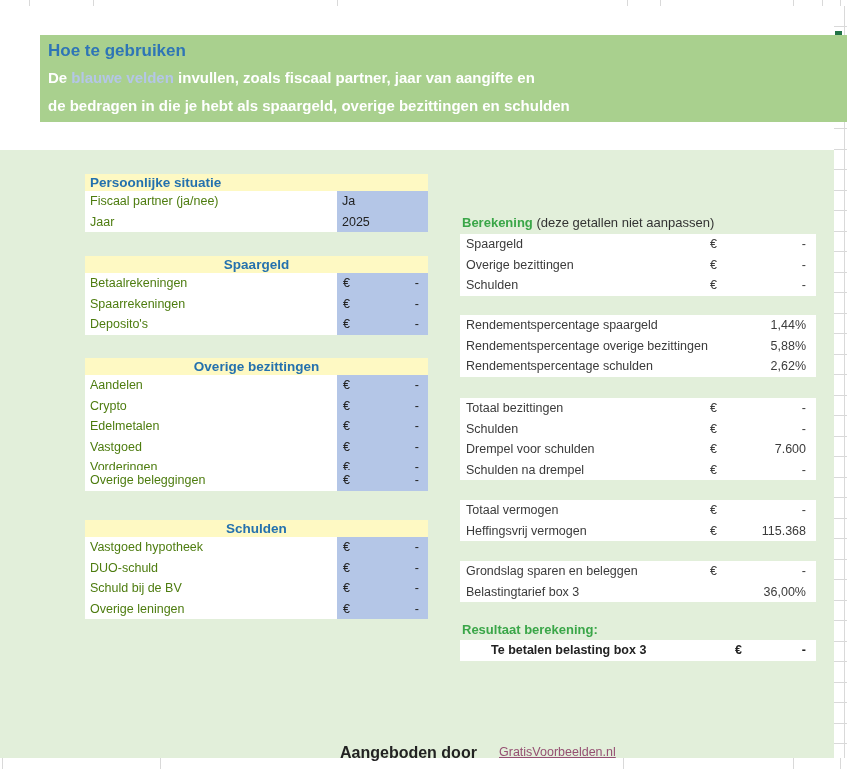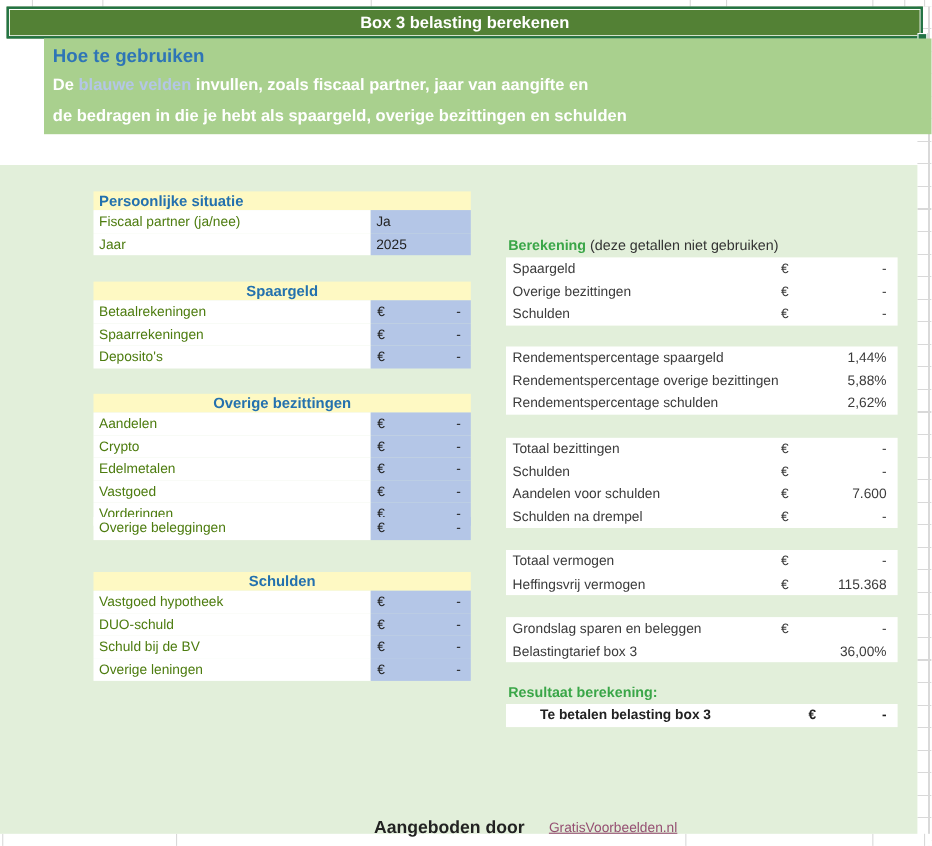--- a/index.html
+++ b/index.html
@@ -91,23 +91,20 @@
   </div>
   <div class="right-strip"></div>
   <div class="bottom-strip">
     <div class="vline" style="left:2px"></div>
     <div class="vline" style="left:160px"></div>
     <div class="vline" style="left:623px"></div>
     <div class="vline" style="left:793px"></div>
     <div class="vline" style="left:840px"></div>
   </div>
 
-  <div class="title-bar">
-    <span>Box 3 belasting berekenen</span>
-  </div>
   <div class="fill-handle"></div>
 
   <div class="instructions">
     <div class="howto">Hoe te gebruiken</div>
     <div class="iline l2">de bedragen in die je hebt als spaargeld, overige bezittingen en schulden</div>
     <div class="iline l1">
       <span>De </span><span class="hl">blauwe velden</span><span> invullen, zoals fiscaal partner, jaar van aangifte en</span>
     </div>
   </div>
 
@@ -220,21 +217,21 @@
   </div>
   <div class="lrow" style="top:598.5px">
     <div class="lbl">Overige leningen</div>
     <div class="val">
       <span class="euro">€</span>
       <span class="amt">-</span>
     </div>
   </div>
 
   <div class="calc-heading">
-    <span class="accent">Berekening</span><span class="note"> (deze getallen niet gebruiken)</span>
+    <span class="accent">Berekening</span><span class="note"> (deze getallen niet aanpassen)</span>
   </div>
 
   <div class="rblock" style="top:234px">
     <div class="rrow">
       <div class="lbl">Spaargeld</div>
       <div class="euro">€</div>
       <div class="amount">-</div>
     </div>
     <div class="rrow">
       <div class="lbl">Overige bezittingen</div>
@@ -271,21 +268,21 @@
       <div class="lbl">Totaal bezittingen</div>
       <div class="euro">€</div>
       <div class="amount">-</div>
     </div>
     <div class="rrow">
       <div class="lbl">Schulden</div>
       <div class="euro">€</div>
       <div class="amount">-</div>
     </div>
     <div class="rrow">
-      <div class="lbl">Aandelen voor schulden</div>
+      <div class="lbl">Drempel voor schulden</div>
       <div class="euro">€</div>
       <div class="amount">7.600</div>
     </div>
     <div class="rrow">
       <div class="lbl">Schulden na drempel</div>
       <div class="euro">€</div>
       <div class="amount">-</div>
     </div>
   </div>
 

